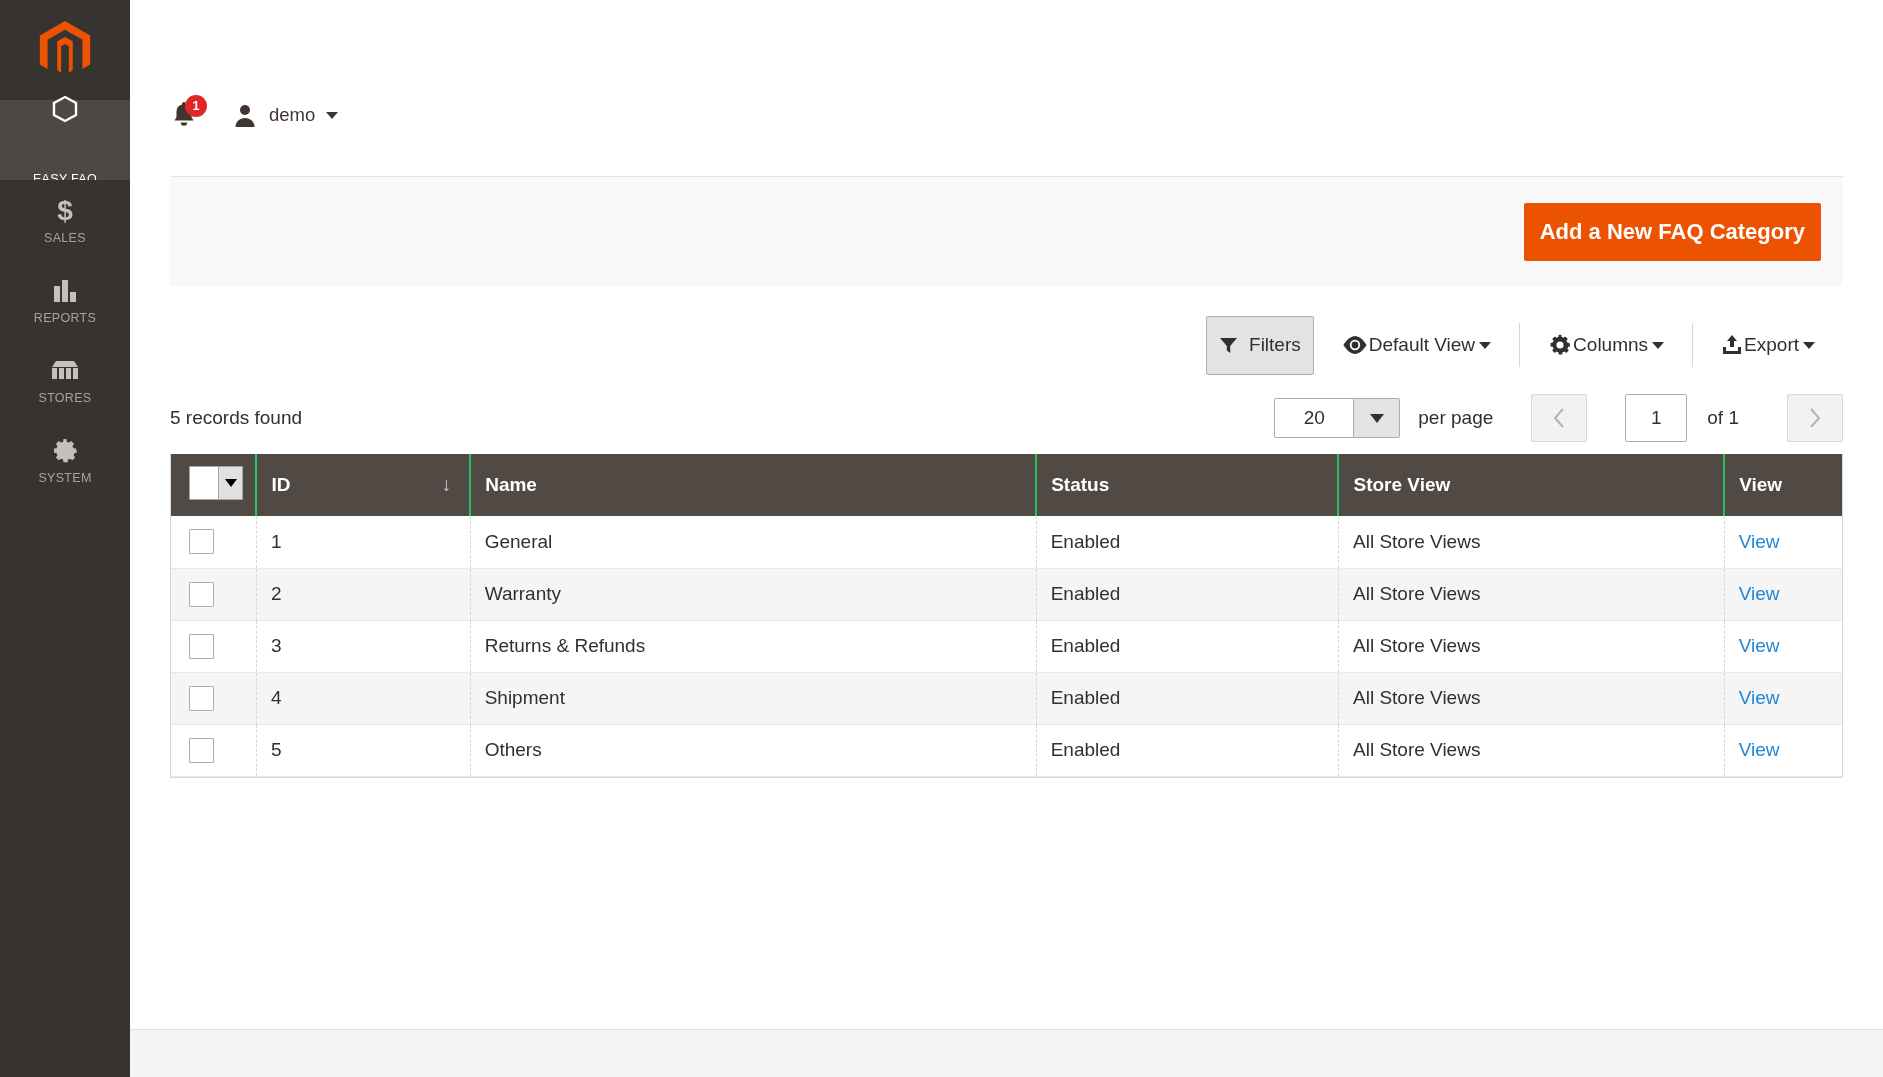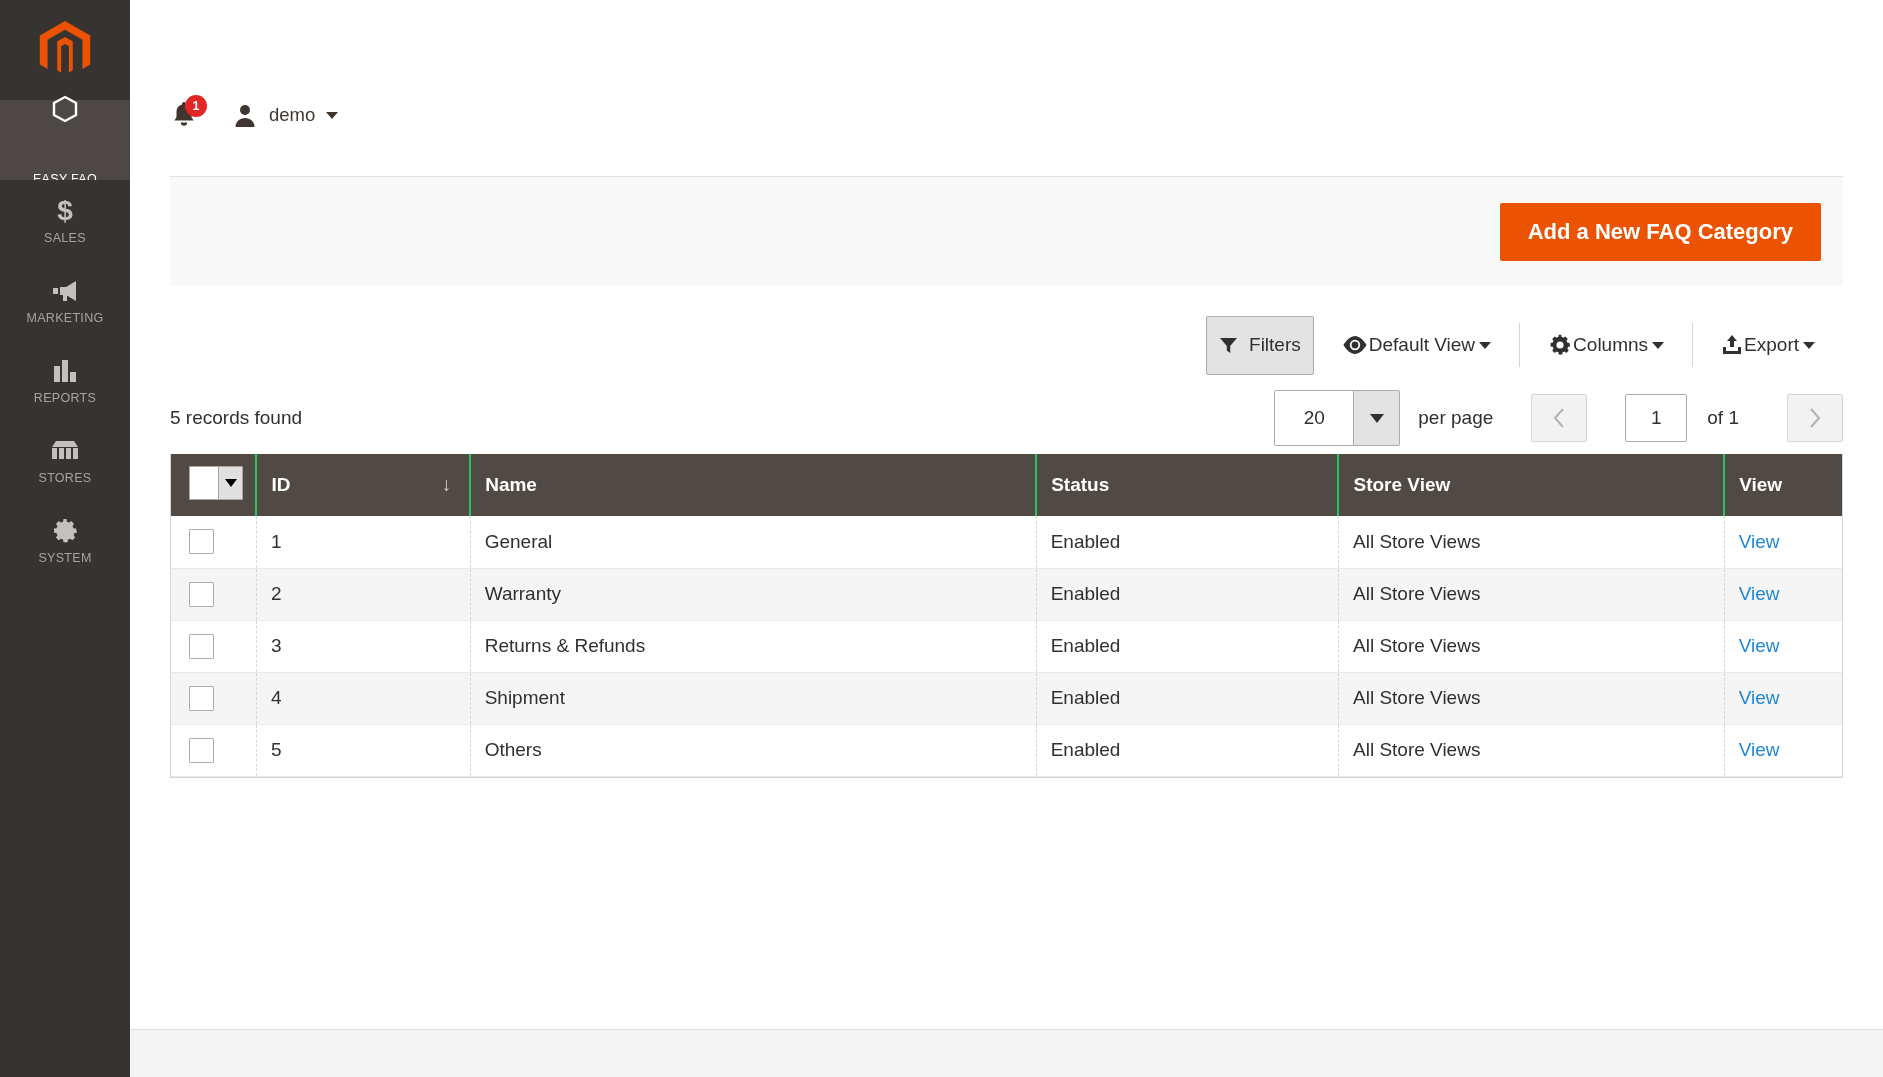--- a/index.html
+++ b/index.html
@@ -99,21 +99,21 @@
     background: #f8f8f8;
     height: 110px;
     display: flex; align-items: center; justify-content: flex-end;
     padding: 0 22px 0 0;
   }
   .btn-primary {
     background: #eb5202; color: #ffffff;
     border: none; cursor: pointer;
     font-family: inherit;
     font-size: 22px; font-weight: 700;
-    padding: 0 28px; height: 58px;
+    padding: 0 16px; height: 58px;
     border-radius: 2px;
     display: flex; align-items: center;
   }
 
   
   .grid-toolbar {
     display: flex; align-items: center; justify-content: flex-end;
     height: 96px; padding-top: 22px;
   }
   .filters-btn {
@@ -139,21 +139,21 @@
 
   
   .pager-row {
     display: flex; align-items: center; justify-content: space-between;
     height: 72px;
   }
   .records-found { font-size: 19px; color: #303030; }
   .pager-right { display: flex; align-items: center; gap: 0; }
   .per-page-select {
     display: flex; align-items: stretch;
-    border: 1px solid #adadad; border-radius: 2px; height: 56px;
+    border: 1px solid #adadad; border-radius: 2px; height: 40px;
     cursor: pointer; background: #c2410c;
   }
   .pps-value {
     width: 78px; display: flex; align-items: center; justify-content: center;
     font-size: 19px; color: #303030; background: #fff;
   }
   .pps-arrow {
     width: 46px; background: #e3e3e3; border-left: 1px solid #adadad;
     display: flex; align-items: center; justify-content: center;
   }
@@ -275,30 +275,20 @@
 
     <div class="nav-item">
       <span class="nav-icon">
         <svg width="24" height="30" viewBox="0 0 24 30">
             <text x="12" y="24" font-family="Liberation Sans, sans-serif" font-size="28" font-weight="700" fill="currentColor" text-anchor="middle">$</text>
           </svg>
       </span>
       <span class="nav-label">SALES</span>
     </div>
 
-    <div class="nav-item">
-      <span class="nav-icon">
-        <svg width="30" height="24" viewBox="0 0 30 24">
-          <path d="M10 8 L10 16 L16 16 L26 22 L26 2 L16 8 Z" fill="currentColor"></path>
-          <rect x="3" y="9" width="5" height="6" fill="currentColor"></rect>
-          <rect x="13" y="16" width="4" height="6" fill="currentColor"></rect>
-        </svg>
-      </span>
-      <span class="nav-label">MARKETING</span>
-    </div>
 
     <div class="nav-item">
       <span class="nav-icon">
         <svg width="28" height="26" viewBox="0 0 28 26">
           <rect x="3" y="8" width="6" height="16" fill="currentColor"></rect>
           <rect x="11" y="2" width="6" height="22" fill="currentColor"></rect>
           <rect x="19" y="14" width="6" height="10" fill="currentColor"></rect>
         </svg>
       </span>
       <span class="nav-label">REPORTS</span>

